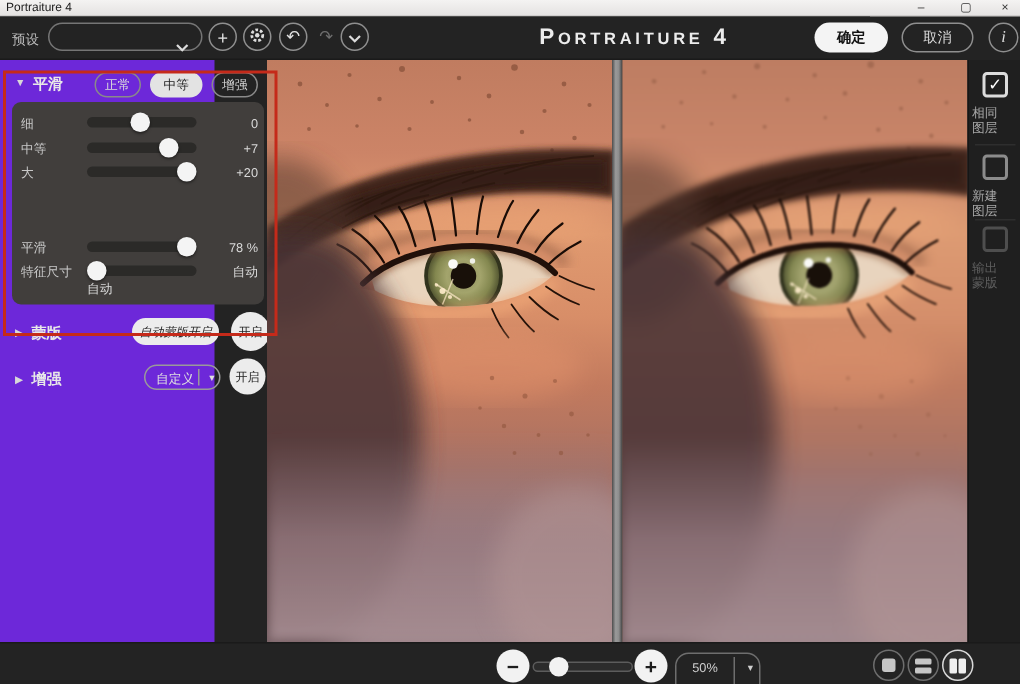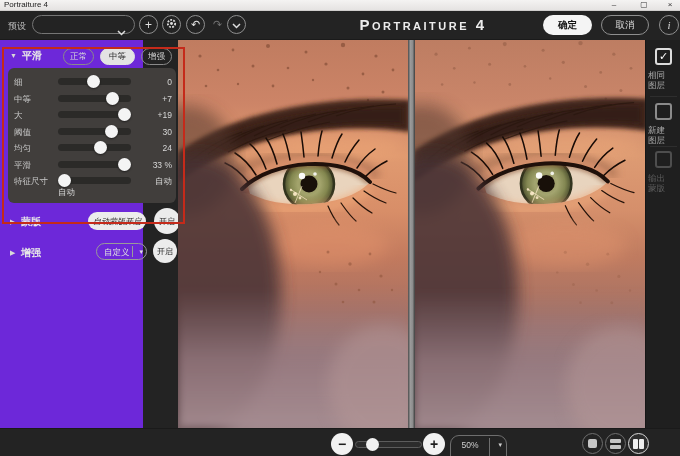--- a/index.html
+++ b/index.html
@@ -167,42 +167,28 @@
         <span class="track">
             <span class="thumb" style="left: 48.25px;"></span>
           </span>
         <span class="sval">+7</span>
       </div>
       <div class="srow" style="top: 39px;">
         <span class="slabel">大</span>
         <span class="track">
             <span class="thumb" style="left: 60px;"></span>
           </span>
-        <span class="sval">+19</span>
-      </div>
-      <div class="srow" style="top: 55.5px;">
-        <span class="slabel">阈值</span>
-        <span class="track">
-            <span class="thumb" style="left: 46.79px;"></span>
-          </span>
-        <span class="sval">30</span>
-      </div>
-      <div class="srow" style="top: 72px;">
-        <span class="slabel">均匀</span>
-        <span class="track">
-            <span class="thumb" style="left: 35.84px;"></span>
-          </span>
-        <span class="sval">24</span>
+        <span class="sval">+20</span>
       </div>
       <div class="srow" style="top: 88.5px;">
         <span class="slabel">平滑</span>
         <span class="track">
             <span class="thumb" style="left: 60px;"></span>
           </span>
-        <span class="sval">33 %</span>
+        <span class="sval">78 %</span>
       </div>
       <div class="srow" style="top: 105px;">
         <span class="slabel">特征尺寸</span>
         <span class="track">
             <span class="thumb" style="left: 0px;"></span>
           </span>
         <span class="sval">自动</span>
       </div>
       <span class="auto-under">自动</span>
     </div>

